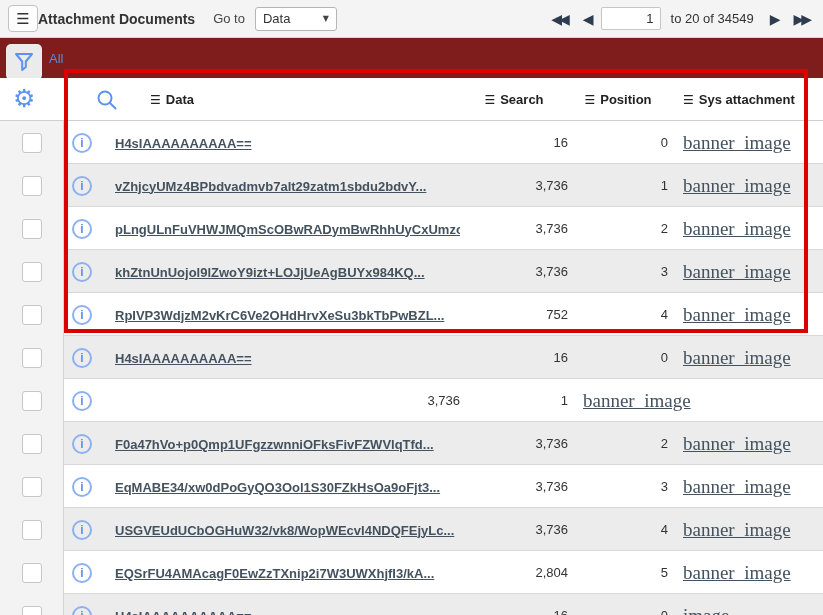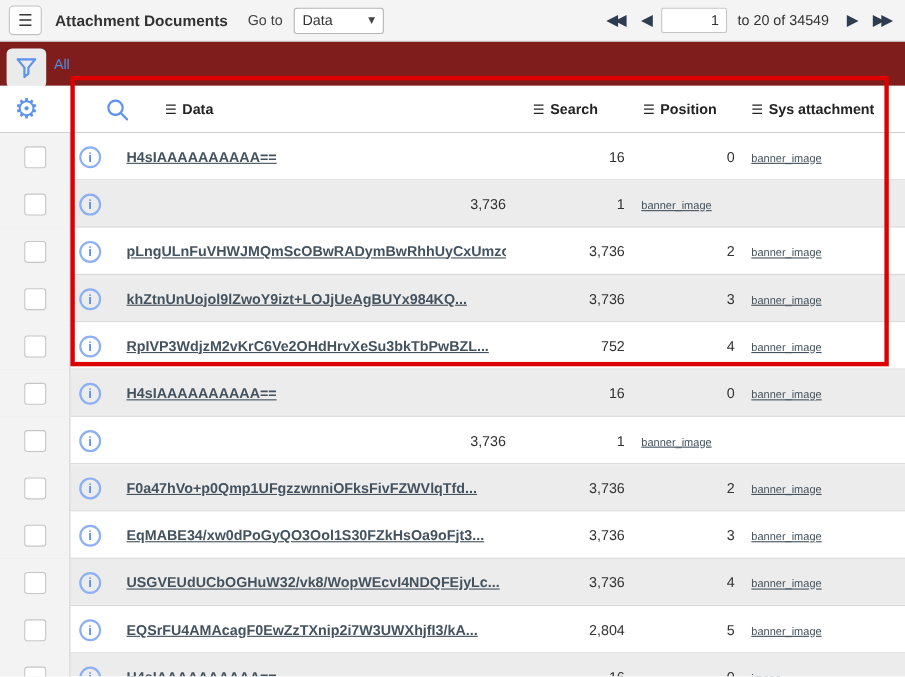--- a/index.html
+++ b/index.html
@@ -12,21 +12,21 @@
   .topbar {
     position:absolute; top:0; left:0; width:823px; height:38px;
     background:#f4f4f4; border-bottom:1px solid #d6d6d6;
     display:flex; align-items:center; padding:0 8px;
   }
   .hamburger-btn {
     width:30px; height:27px; border:1px solid #c2c2c2; border-radius:4px;
     background:#fdfdfd; display:flex; align-items:center; justify-content:center;
     font-size:15px; color:#333; cursor:pointer; font-family:"DejaVu Sans",sans-serif;
   }
-  .title { font-size:14px; font-weight:bold; color:#333; margin-left:12px; white-space:nowrap; }
+  .title { font-size:14px; font-weight:bold; color:#333; white-space:nowrap; }
   .goto-label { font-size:13px; color:#444; margin-left:18px; }
   .goto-select {
     margin-left:10px; width:82px; height:24px; border:1px solid #b5b5b5; border-radius:3px;
     background:#fff; display:flex; align-items:center; padding:0 7px; cursor:pointer;
     font-size:13px; color:#333; position:relative;
   }
   .goto-select .caret {
     position:absolute; right:7px; font-size:8px; color:#444; font-family:"DejaVu Sans",sans-serif;
   }
   .search-input {
@@ -97,21 +97,21 @@
     color:#5b8ff0; font-size:12px; font-weight:bold; display:flex; align-items:center;
     justify-content:center; cursor:pointer; line-height:1;
   }
   .cell-data { padding-left:15px; overflow:hidden; }
   .data-link {
     font-size:13px; font-weight:bold; color:#43525e; text-decoration:underline;
     cursor:pointer; white-space:nowrap;margin-top:25px;
   }
   .cell-num { font-size:13px; color:#333; text-align:right; padding-right:0; }
   .cell-sys { padding-left:15px; }
-  .sys-link { font-size:10px; color:#43525e; text-decoration:underline; cursor:pointer; }
+  .sys-link { font-size:19px; color:#43525e; text-decoration:underline; cursor:pointer;font-family:Liberation Serif, serif; }
   
   .annotation-box {
     position:absolute; left:64px; top:69px; width:744px; height:264px;
     border:4px solid #dd0000; pointer-events:none; z-index:50;
   }
   .annotation-label {
     position:absolute; left:64px; top:47px; width:744px; text-align:center;
     font-size:15px; color:#222; z-index:50; pointer-events:none;
   }
   svg { display:block; }
@@ -195,20 +195,23 @@
         <a class="sys-link">banner_image</a>
       </div>
     </div>
       <div class="row">
       <div class="cell-check">
         <span class="checkbox"></span>
       </div>
       <div class="cell-info">
         <span class="info-icon">i</span>
       </div>
+      <div class="cell-data">
+        <a class="data-link">vZhjcyUMz4BPbdvadmvb7alt29zatm1sbdu2bdvY...</a>
+      </div>
       <div class="cell-num">3,736</div>
       <div class="cell-num">1</div>
       <div class="cell-sys">
         <a class="sys-link">banner_image</a>
       </div>
     </div>
       <div class="row">
       <div class="cell-check">
         <span class="checkbox"></span>
       </div>

